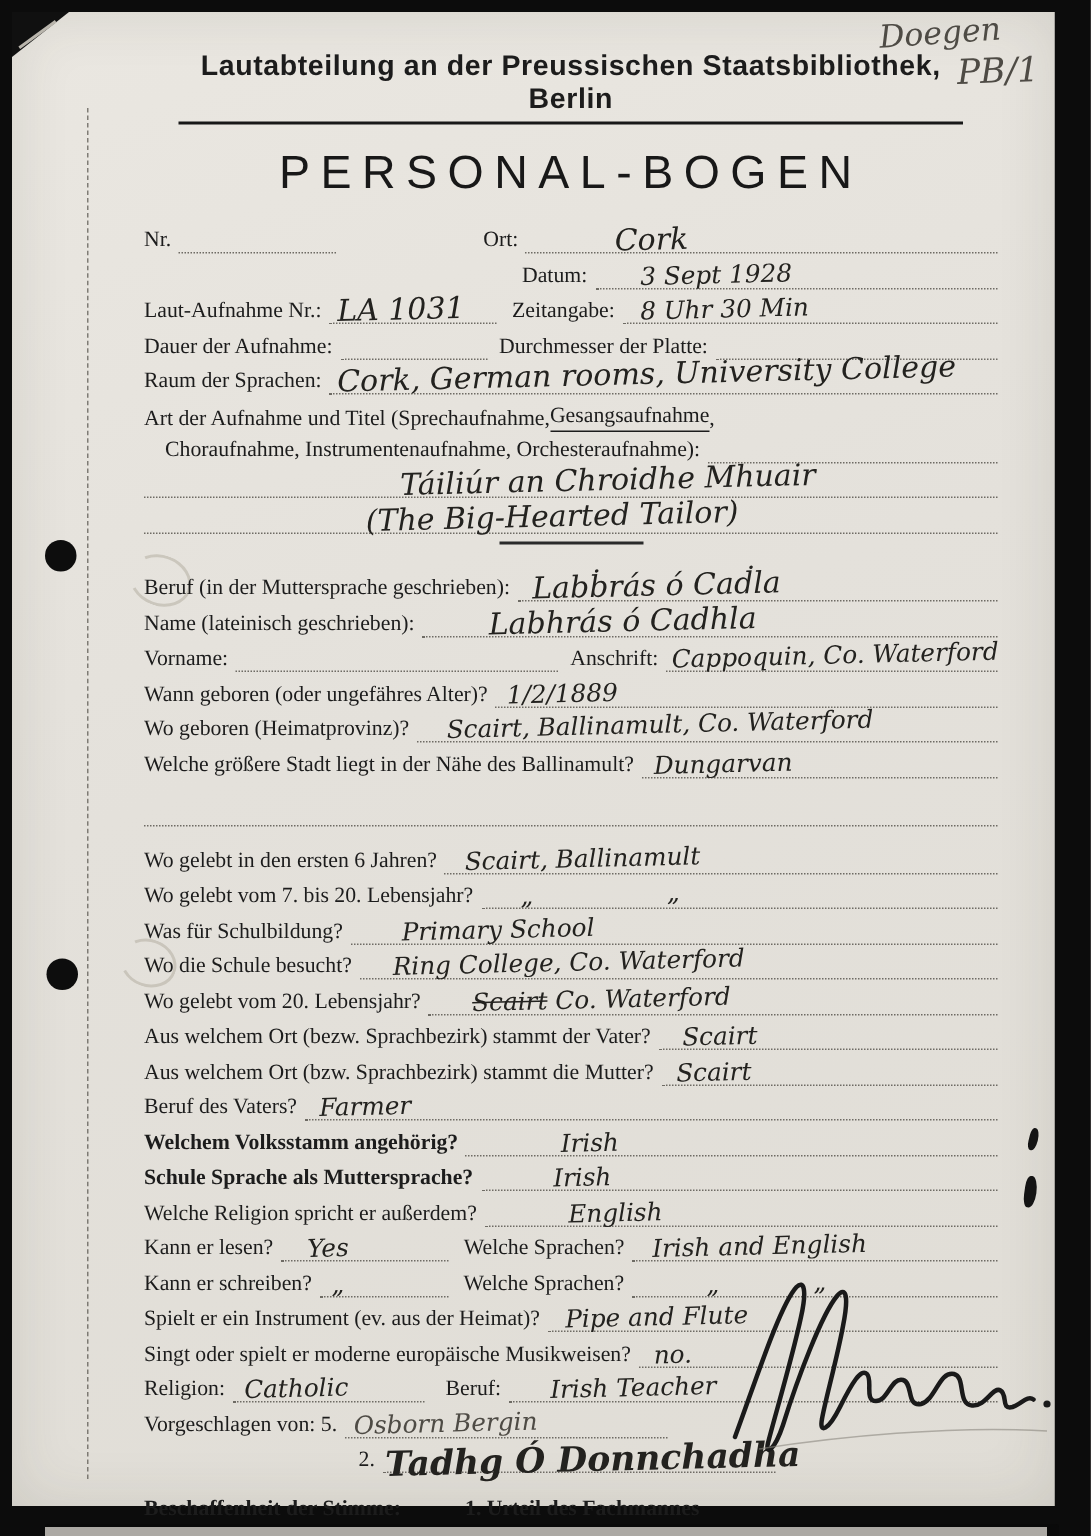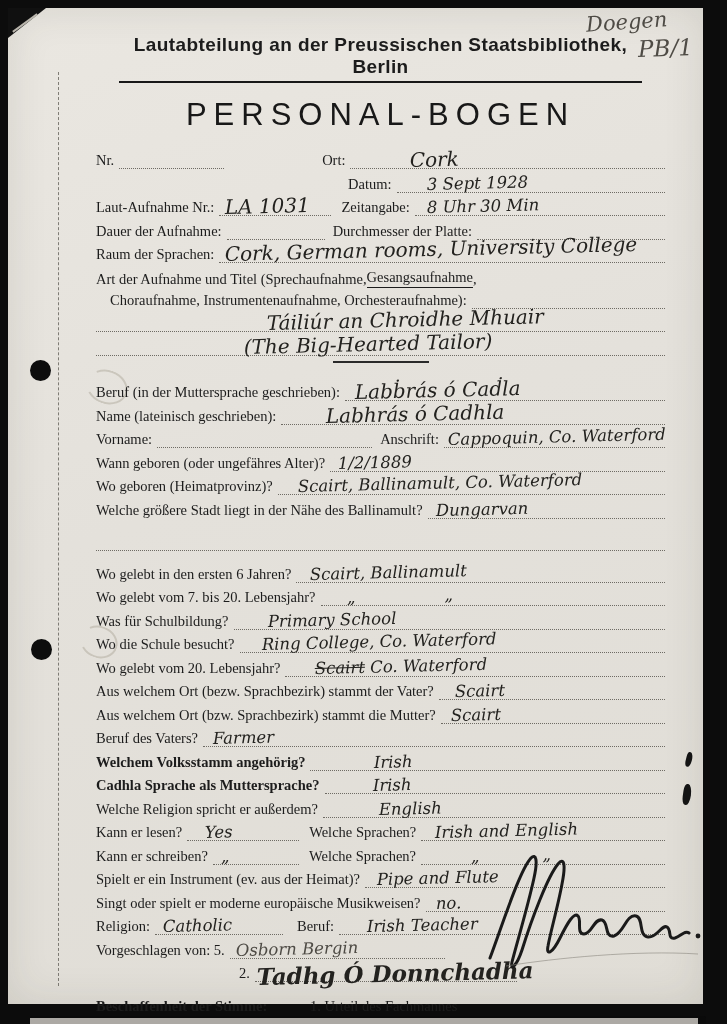--- a/index.html
+++ b/index.html
@@ -43,21 +43,21 @@
   .u{border-bottom:1.5px solid #1c1c1c;padding-bottom:1px;}
   .divider{width:96px;border-bottom:2px solid #2a2a2a;margin:4px auto 20px auto;height:0;}
 
   .pencil{position:absolute;font-family:"DejaVu Serif",serif;font-style:italic;color:#4e4b45;}
   .pencil.nm{left:578px;top:2px;font-size:21px;transform:rotate(-4deg);}
   .pencil.rf{left:630px;top:27px;font-size:23px;transform:rotate(-2deg);}
 
   .voice-row{display:flex;margin-top:16px;font-size:14.5px;}
   .voice-head{font-weight:bold;white-space:nowrap;flex:0 0 212px;}
   .voice-col{margin-left:2px;}
-  .voice-col div{margin-bottom:13px;}
+  .voice-col div{margin-bottom:13px;font-weight:bold;}
 
   .sig{position:absolute;left:468px;top:842px;pointer-events:none;}
 </style>
 </head>
 <body>
 
 <div id="screen">
   <div id="page">
 
     <div class="fold"></div>
@@ -242,21 +242,21 @@
         </span>
       </div>
 
       <div class="row b">
         <span class="lbl">Welchem Volksstamm angehörig?</span>
         <span class="fill">
           <span class="hand" style="left:64px;font-weight:normal;">Irish</span>
         </span>
       </div>
       <div class="row b">
-        <span class="lbl">Cadhla Sprache als Muttersprache?</span>
+        <span class="lbl">Schule Sprache als Muttersprache?</span>
         <span class="fill">
           <span class="hand" style="left:48px;font-weight:normal;">Irish</span>
         </span>
       </div>
       <div class="row">
         <span class="lbl">Welche Religion spricht er außerdem?</span>
         <span class="fill">
           <span class="hand" style="left:56px;">English</span>
         </span>
       </div>

